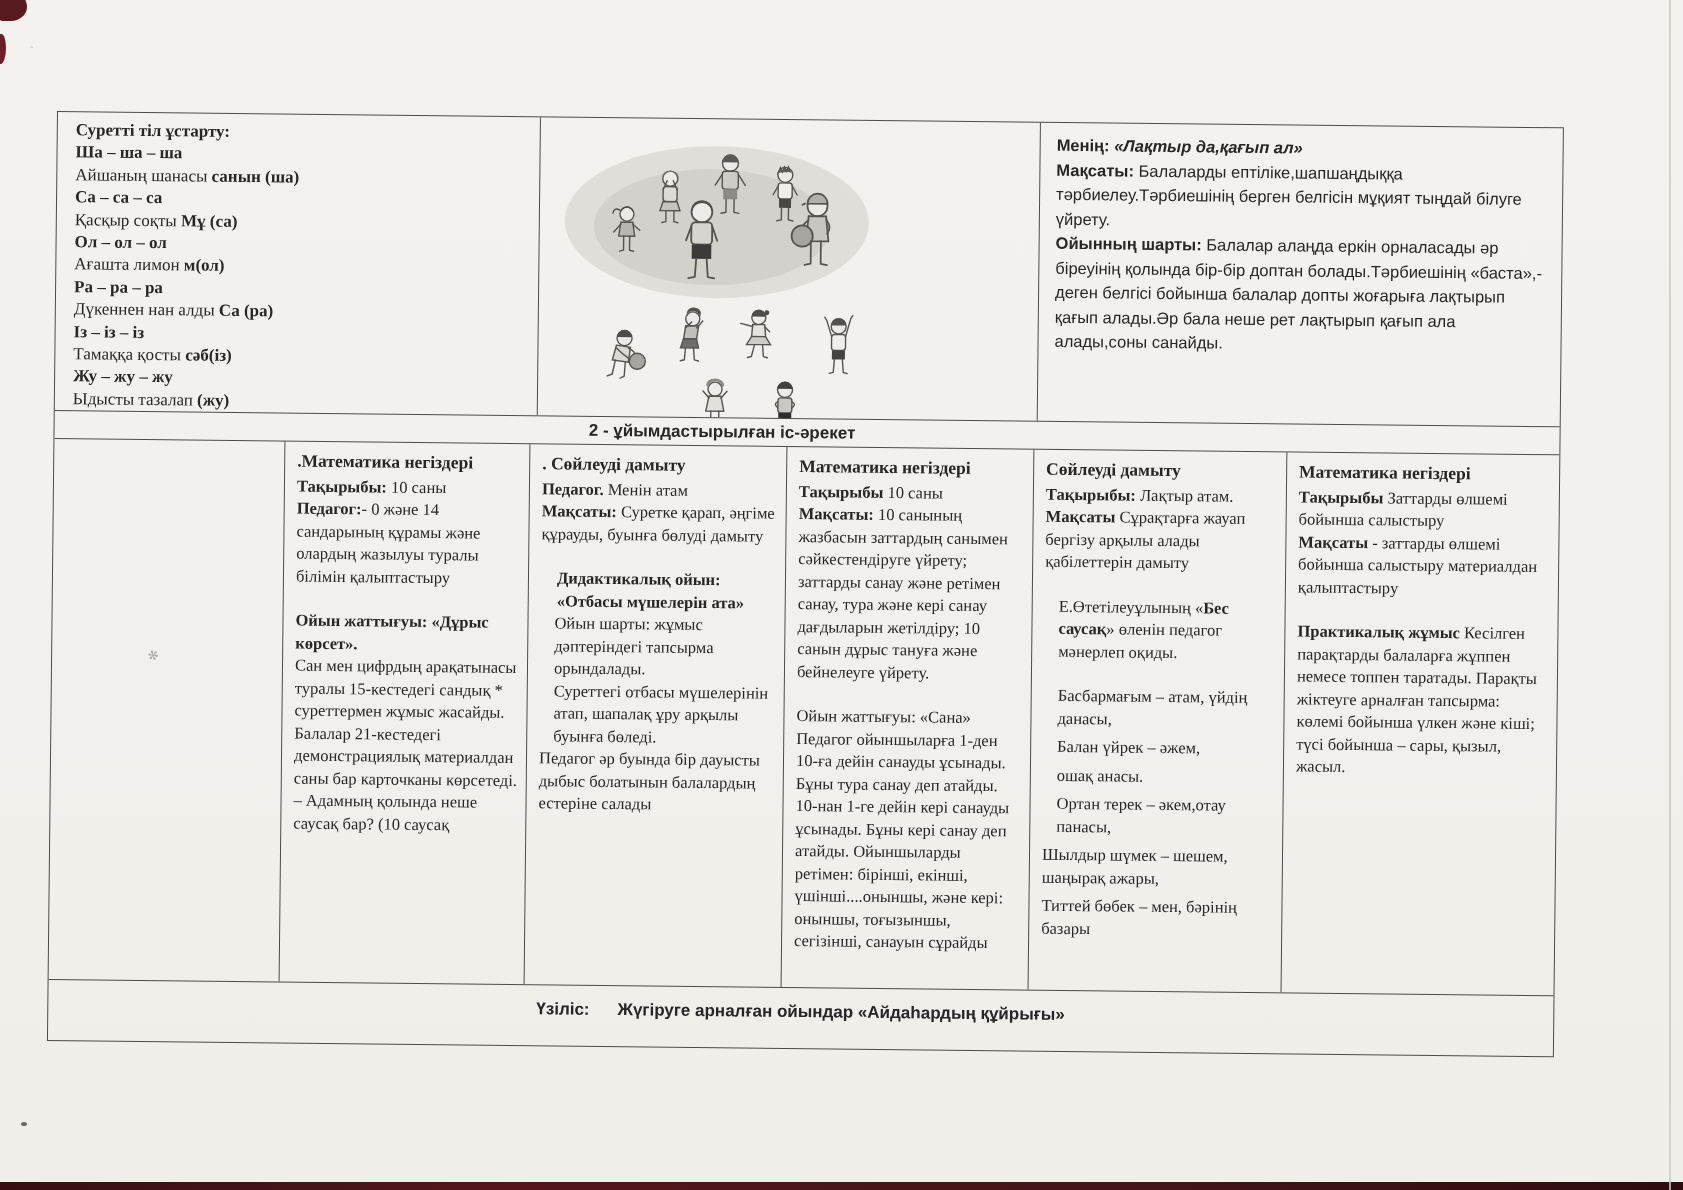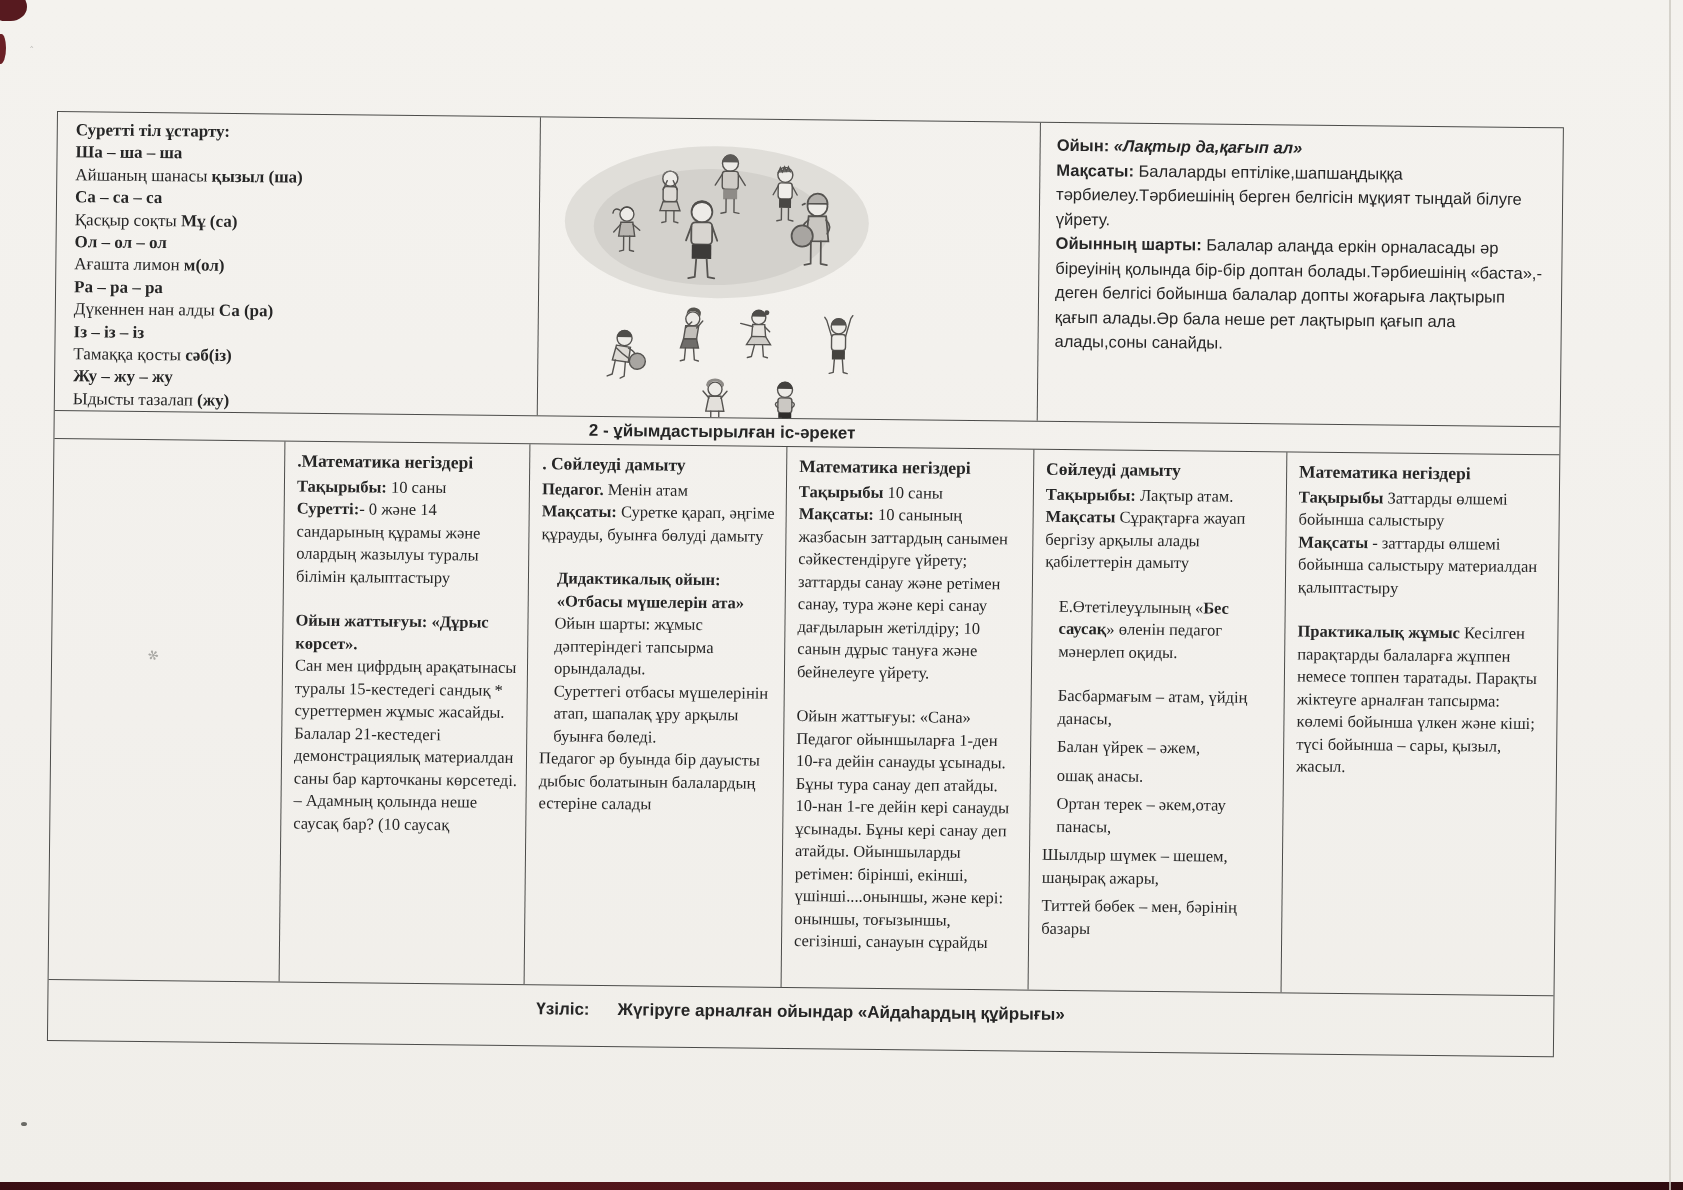--- a/index.html
+++ b/index.html
@@ -64,21 +64,21 @@
 
 <div class="page">
 
   <div class="doc">
 
     <div class="row1">
 
       <div class="cell speech">
         <p class="t">Суретті тіл ұстарту:</p>
         <p><span class="t">Ша – ша – ша</span></p>
-        <p><span>Айшаның шанасы </span><span class="t">қызыл (ша)</span></p>
+        <p><span>Айшаның шанасы </span><span class="t">санын (ша)</span></p>
         <p><span class="t">Са – са – са</span></p>
         <p><span>Қасқыр соқты </span><span class="t">Мұ (са)</span></p>
         <p><span class="t">Ол – ол – ол</span></p>
         <p><span>Ағашта лимон </span><span class="t">м(ол)</span></p>
         <p><span class="t">Ра – ра – ра</span></p>
         <p><span>Дүкеннен нан алды </span><span class="t">Са (ра)</span></p>
         <p><span class="t">Із – із – із</span></p>
         <p><span>Тамаққа қосты </span><span class="t">сәб(із)</span></p>
         <p><span class="t">Жу – жу – жу</span></p>
         <p><span>Ыдысты тазалап </span><span class="t">(жу)</span></p>
@@ -197,38 +197,38 @@
               <rect x="-7" y="8" width="14" height="15" rx="3" fill="#cbc8c3"></rect>
                 <path d="M-7,12 Q-12,14 -7,18 M7,12 Q12,14 7,18"></path>
               <rect x="-6.5" y="23" width="13" height="9" fill="#2f2d2b" stroke="none"></rect>
                 <path d="M-4,32 L-4,30 M4,32 L4,30"></path>
             </g>
           </g>
         </svg>
       </div>
 
       <div class="cell game">
-        <p><span class="lbl">Ойын: </span><span class="gname">«Лақтыр да,қағып ал»</span></p>
+        <p><span class="lbl">Менің: </span><span class="gname">«Лақтыр да,қағып ал»</span></p>
         <p><span class="lbl">Мақсаты:</span><span> Балаларды ептіліке,шапшаңдыққа тәрбиелеу.Тәрбиешінің берген белгісін мұқият тыңдай білуге үйрету.</span></p>
         <p><span class="lbl">Ойынның шарты:</span><span> Балалар алаңда еркін орналасады әр біреуінің қолында бір-бір доптан болады.Тәрбиешінің «баста»,- деген белгісі бойынша балалар допты жоғарыға лақтырып қағып алады.Әр бала неше рет лақтырып қағып ала алады,соны санайды.</span></p>
       </div>
     </div>
 
     <div class="row2">
       <span>2 - ұйымдастырылған іс-әрекет</span>
     </div>
 
     <div class="row3">
 
       <div class="cell"></div>
 
       <div class="cell col">
         <p class="title">.Математика негіздері</p>
         <p><span class="lbl">Тақырыбы:</span><span>  10 саны</span></p>
-        <p><span class="lbl">Суретті:-</span><span>  0 және 14 сандарының құрамы және олардың жазылуы туралы білімін қалыптастыру</span></p>
+        <p><span class="lbl">Педагог:-</span><span>  0 және 14 сандарының құрамы және олардың жазылуы туралы білімін қалыптастыру</span></p>
         <div class="gap"></div>
         <p class="lbl">Ойын жаттығуы: «Дұрыс көрсет».</p>
         <p>Сан мен цифрдың арақатынасы туралы 15-кестедегі сандық * суреттермен жұмыс жасайды. Балалар 21-кестедегі демонстрациялық материалдан саны бар карточканы көрсетеді. – Адамның қолында неше саусақ бар? (10 саусақ</p>
       </div>
 
       <div class="cell col">
         <p class="title">. Сөйлеуді дамыту</p>
         <p><span class="lbl">Педагог.</span><span> Менін атам</span></p>
         <p><span class="lbl">Мақсаты:</span><span> Суретке қарап, әңгіме құрауды, буынға бөлуді дамыту</span></p>
         <div class="gap"></div>

